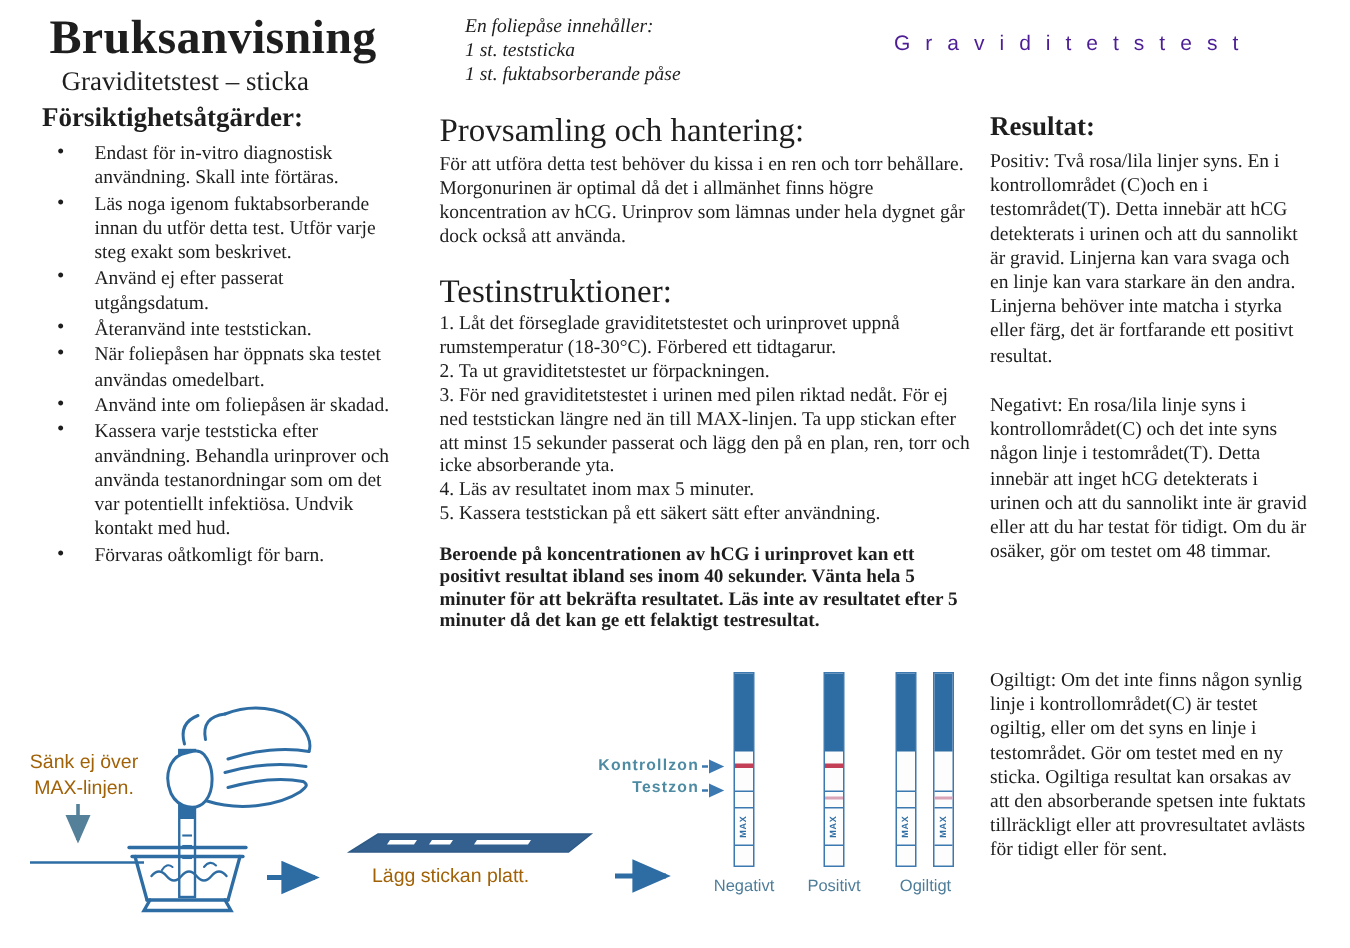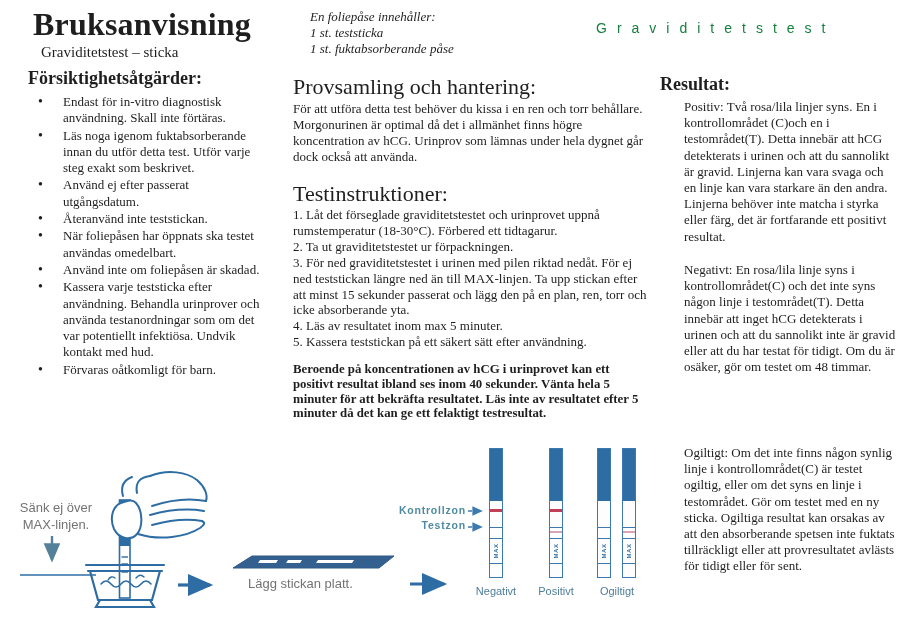--- a/index.html
+++ b/index.html
@@ -3,47 +3,47 @@
 <meta charset="utf-8">
 <style>
   html,body{margin:0;padding:0;background:#e8e8e8;}
   .page{
     position:relative;width:900px;height:632px;background:#ffffff;
     overflow:hidden;font-family:"Liberation Serif",serif;color:#1e1e1e;
     box-shadow:0 0 4px rgba(0,0,0,.25);
   }
   
   .doc-title{position:absolute;left:33px;top:6px;font-size:32px;font-weight:bold;letter-spacing:.2px;}
-  .doc-subtitle{position:absolute;left:41px;top:44px;font-size:15px;}
+  .doc-subtitle{position:absolute;left:41px;top:44px;font-size:18px;}
   .precautions-heading{position:absolute;left:28px;top:68px;font-size:18px;font-weight:bold;}
   .precautions-list{position:absolute;left:36px;top:94px;width:224px;margin:0;padding:0;list-style:none;}
   .precautions-list li{position:relative;padding-left:27px;font-size:13px;line-height:16.3px;margin-bottom:1px;}
   .precautions-list li::before{content:"•";position:absolute;left:2px;top:0;font-size:14px;}
   
   .contents-note{position:absolute;left:310px;top:9px;font-size:13px;font-style:italic;line-height:16px;white-space:pre-line;}
   .section-heading{position:absolute;font-size:22px;}
   .sampling-heading{left:293px;top:74px;}
   .sampling-body{position:absolute;left:293px;top:101px;width:356px;font-size:13px;line-height:15.9px;}
   .instructions-heading{left:293px;top:181px;}
   .steps{position:absolute;left:293px;top:207px;width:358px;}
   .step{font-size:13px;line-height:15.9px;}
   .warning{position:absolute;left:293px;top:362px;width:352px;font-size:12.8px;font-weight:bold;line-height:14.8px;}
   
   .results-heading{position:absolute;left:660px;top:74px;font-size:18px;font-weight:bold;}
-  .result-par{position:absolute;left:684px;width:212px;font-size:13px;line-height:16.2px;}
+  .result-par{position:absolute;left:660px;width:212px;font-size:13px;line-height:16.2px;}
   .result-positive{top:99px;}
   .result-negative{top:262px;}
   .result-invalid{top:409px;margin-top:36px;}
   
   .brand{
     position:absolute;left:596px;top:20px;font-family:"Liberation Sans",sans-serif;
-    font-size:14px;letter-spacing:10px;color:#15803d;white-space:nowrap;
+    font-size:14px;letter-spacing:10px;color:#4c1d95;white-space:nowrap;
   }
   
-  .dg-label{position:absolute;font-family:"Liberation Sans",sans-serif;color:#737373;}
+  .dg-label{position:absolute;font-family:"Liberation Sans",sans-serif;color:#a16207;}
   .dip-note{left:16px;top:499px;width:80px;text-align:center;font-size:13px;line-height:17px;white-space:pre-line;}
   .lay-flat{left:248px;top:576px;font-size:13px;}
   .zone-label{width:78px;text-align:right;font-size:10.5px;letter-spacing:.8px;color:#4e8ba3;font-weight:bold;}
   .zone-kontroll{left:388px;top:504px;}
   .zone-test{left:388px;top:519px;}
   .strip-caption{position:absolute;top:585px;transform:translateX(-50%);font-size:11px;font-family:"Liberation Sans",sans-serif;color:#4e7d9a;}
   .cap-neg{left:496px;} .cap-pos{left:556px;} .cap-inv{left:617px;}
   
   .strip{
     position:absolute;top:448px;width:14px;height:130px;box-sizing:border-box;

